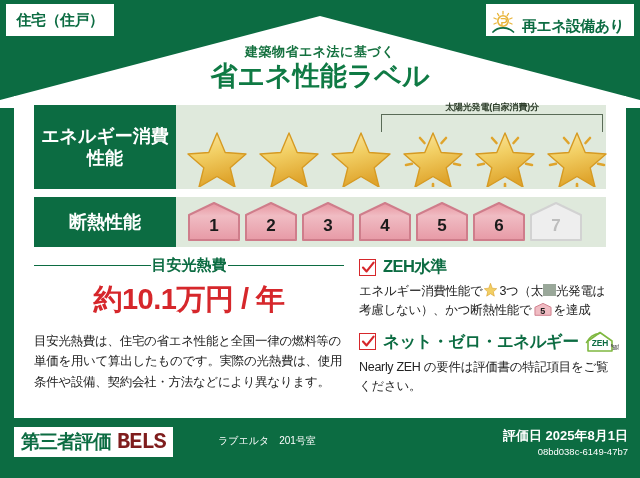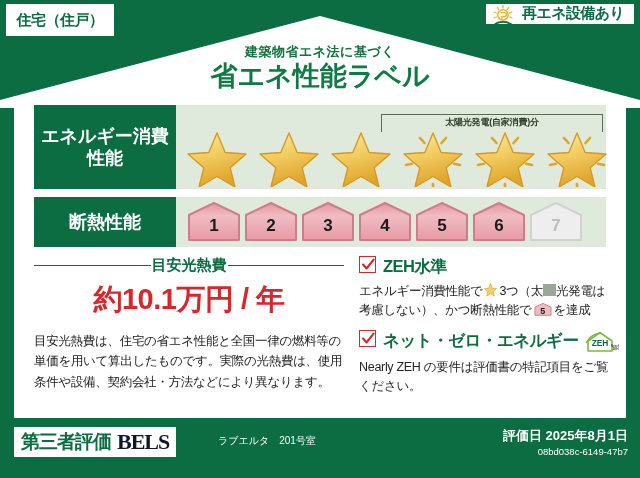--- a/index.html
+++ b/index.html
@@ -43,24 +43,24 @@
   }
   .badge-type span {
     font-size: 15px;
     font-weight: bold;
     color: #0c6c42;
     letter-spacing: -0.5px;
   }
   .badge-renew {
     position: absolute;
     right: 6px; top: 4px;
-    width: 148px; height: 20px;
+    width: 148px; height: 32px;
     background: #ffffff;
     display: flex;
-    align-items: flex-start;
+    align-items: flex-end;
     z-index: 6;
     padding-left: 4px;
     box-sizing: border-box;
   }
   .badge-renew .rtext {
     font-size: 15px;
     font-weight: bold;
     color: #0c6c42;
     letter-spacing: -0.6px;
     margin-left: 2px;
@@ -148,21 +148,20 @@
   }
   .solar-bracket-label {
     position: absolute;
     left: 200px; top: -4px;
     width: 232px;
     text-align: center;
     font-size: 9px;
     font-weight: bold;
     color: #2f3f2c;
     letter-spacing: -0.2px;
-    margin-top: 15px;
   }
 
   
   .houses {
     position: absolute;
     left: 10px; top: 4px;
     display: flex;
     align-items: flex-end;
     gap: 1px;
   }
@@ -221,21 +220,21 @@
 
   
   .zeh-col {
     position: absolute;
     left: 345px; top: 160px;
     width: 255px;
   }
   .zeh-item { margin-bottom: 9px; }
   .zeh-head {
     display: flex;
-    align-items: flex-start;
+    align-items: center;
     gap: 7px;
   }
   .chk {
     width: 17px; height: 17px;
     border: 1.6px solid #d6272b;
     box-sizing: border-box;
     flex: 0 0 auto;
     position: relative;
     background: #ffffff;
   }
@@ -293,24 +292,24 @@
   }
   .bels-box .jp {
     font-size: 19px;
     font-weight: bold;
     color: #0c6c42;
     letter-spacing: -1px;
   }
   .bels-box .bels {
     font-size: 22px;
     font-weight: bold;
-    color: #0f172a;
+    color: #7f1d1d;
     letter-spacing: -1px;
     margin-left: 6px;
-    font-family: Liberation Serif, serif;
+    font-family: Liberation Mono, monospace;
   }
   .bldg-name {
     position: absolute;
     left: 218px; top: 16px;
     font-size: 10px;
     color: #ffffff;
     letter-spacing: 0px;
     white-space: nowrap;
   }
   .eval-date {

